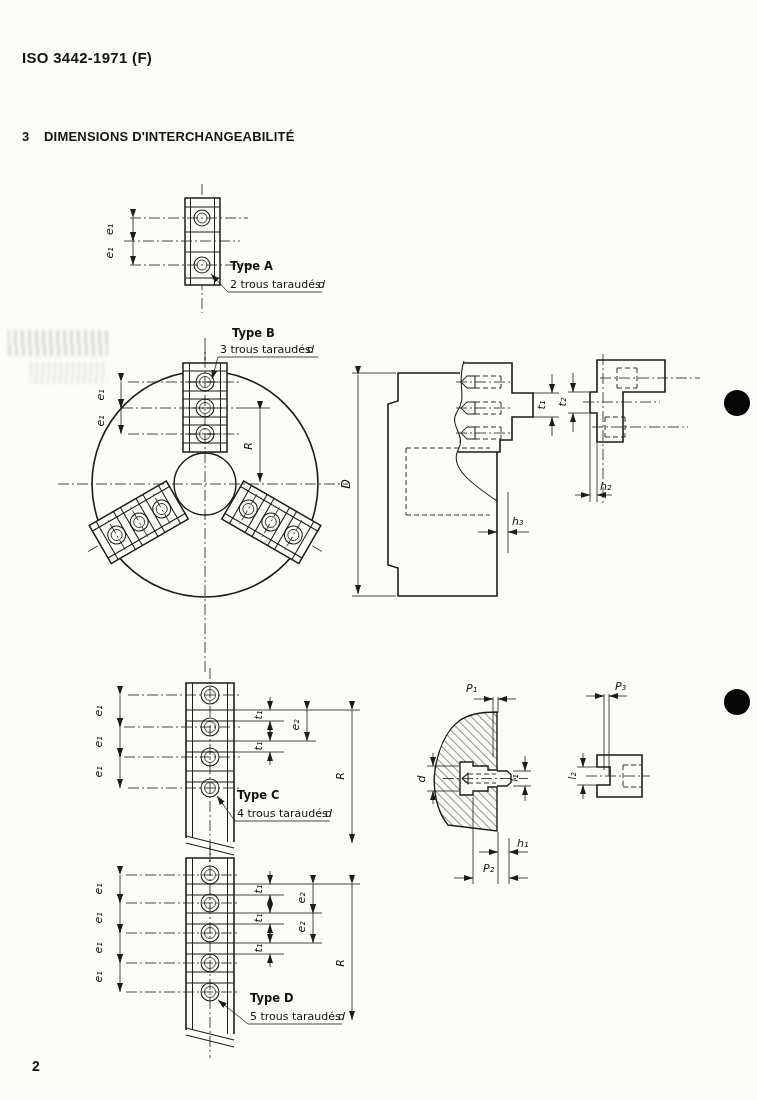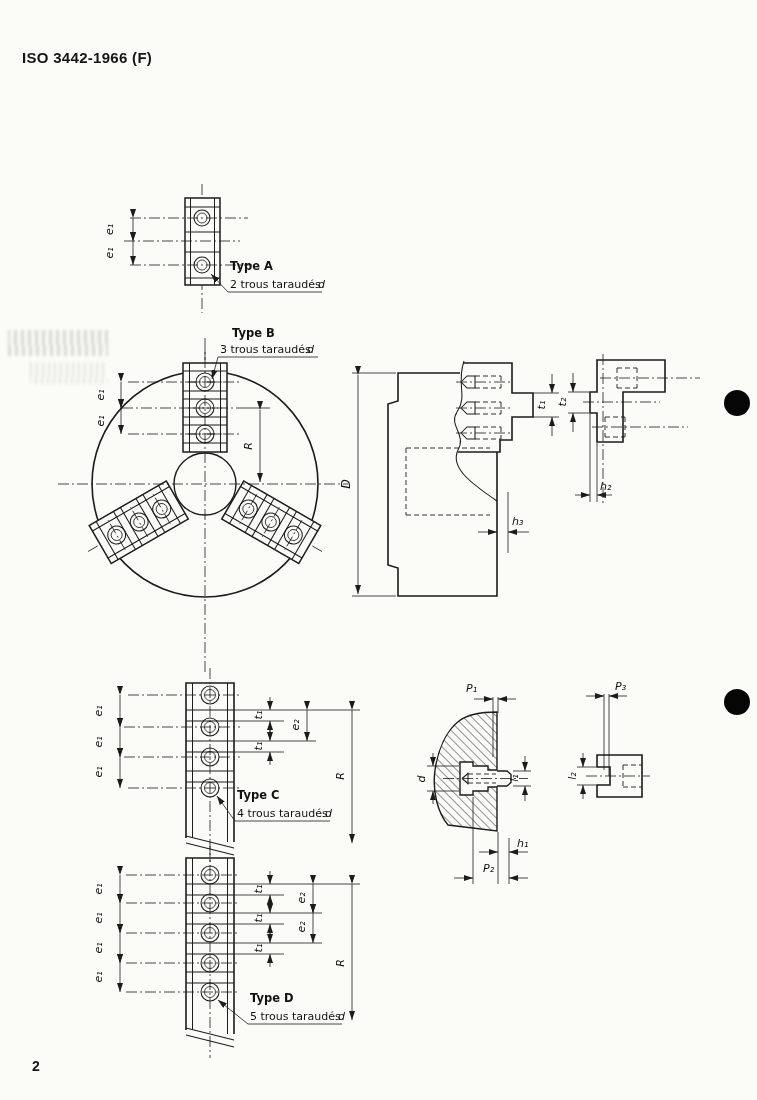--- a/index.html
+++ b/index.html
@@ -30,21 +30,24 @@
   text.big{font:italic 12.5px "DejaVu Sans",sans-serif;fill:#111;}
   text.ttl{font:bold 11.5px "DejaVu Sans",sans-serif;fill:#111;}
   text.nte{font:11px "DejaVu Sans",sans-serif;fill:#111;}
   text.ntei{font:italic 11px "DejaVu Sans",sans-serif;fill:#111;}
 </style>
 </head>
 <body>
 
 <div class="page">
 
-  <div class="hdr">ISO 3442-1966 (F)</div>
+  <div class="hdr">ISO 3442-1971 (F)</div>
+  <div class="sec">
+    <span class="num">3</span><span>DIMENSIONS D'INTERCHANGEABILITÉ</span>
+  </div>
 
   <div class="smudge s1"></div>
   <div class="smudge s2"></div>
 
   <svg width="757" height="1100" viewBox="0 0 757 1100">
     <defs>
       <marker id="ar" markerUnits="userSpaceOnUse" markerWidth="9" markerHeight="6" refX="9" refY="3" orient="auto">
         <path d="M0,0 L9,3 L0,6 Z" fill="#1c1c1c"></path>
       </marker>
       <pattern id="hatch" width="6" height="6" patternUnits="userSpaceOnUse" patternTransform="rotate(-45)">

